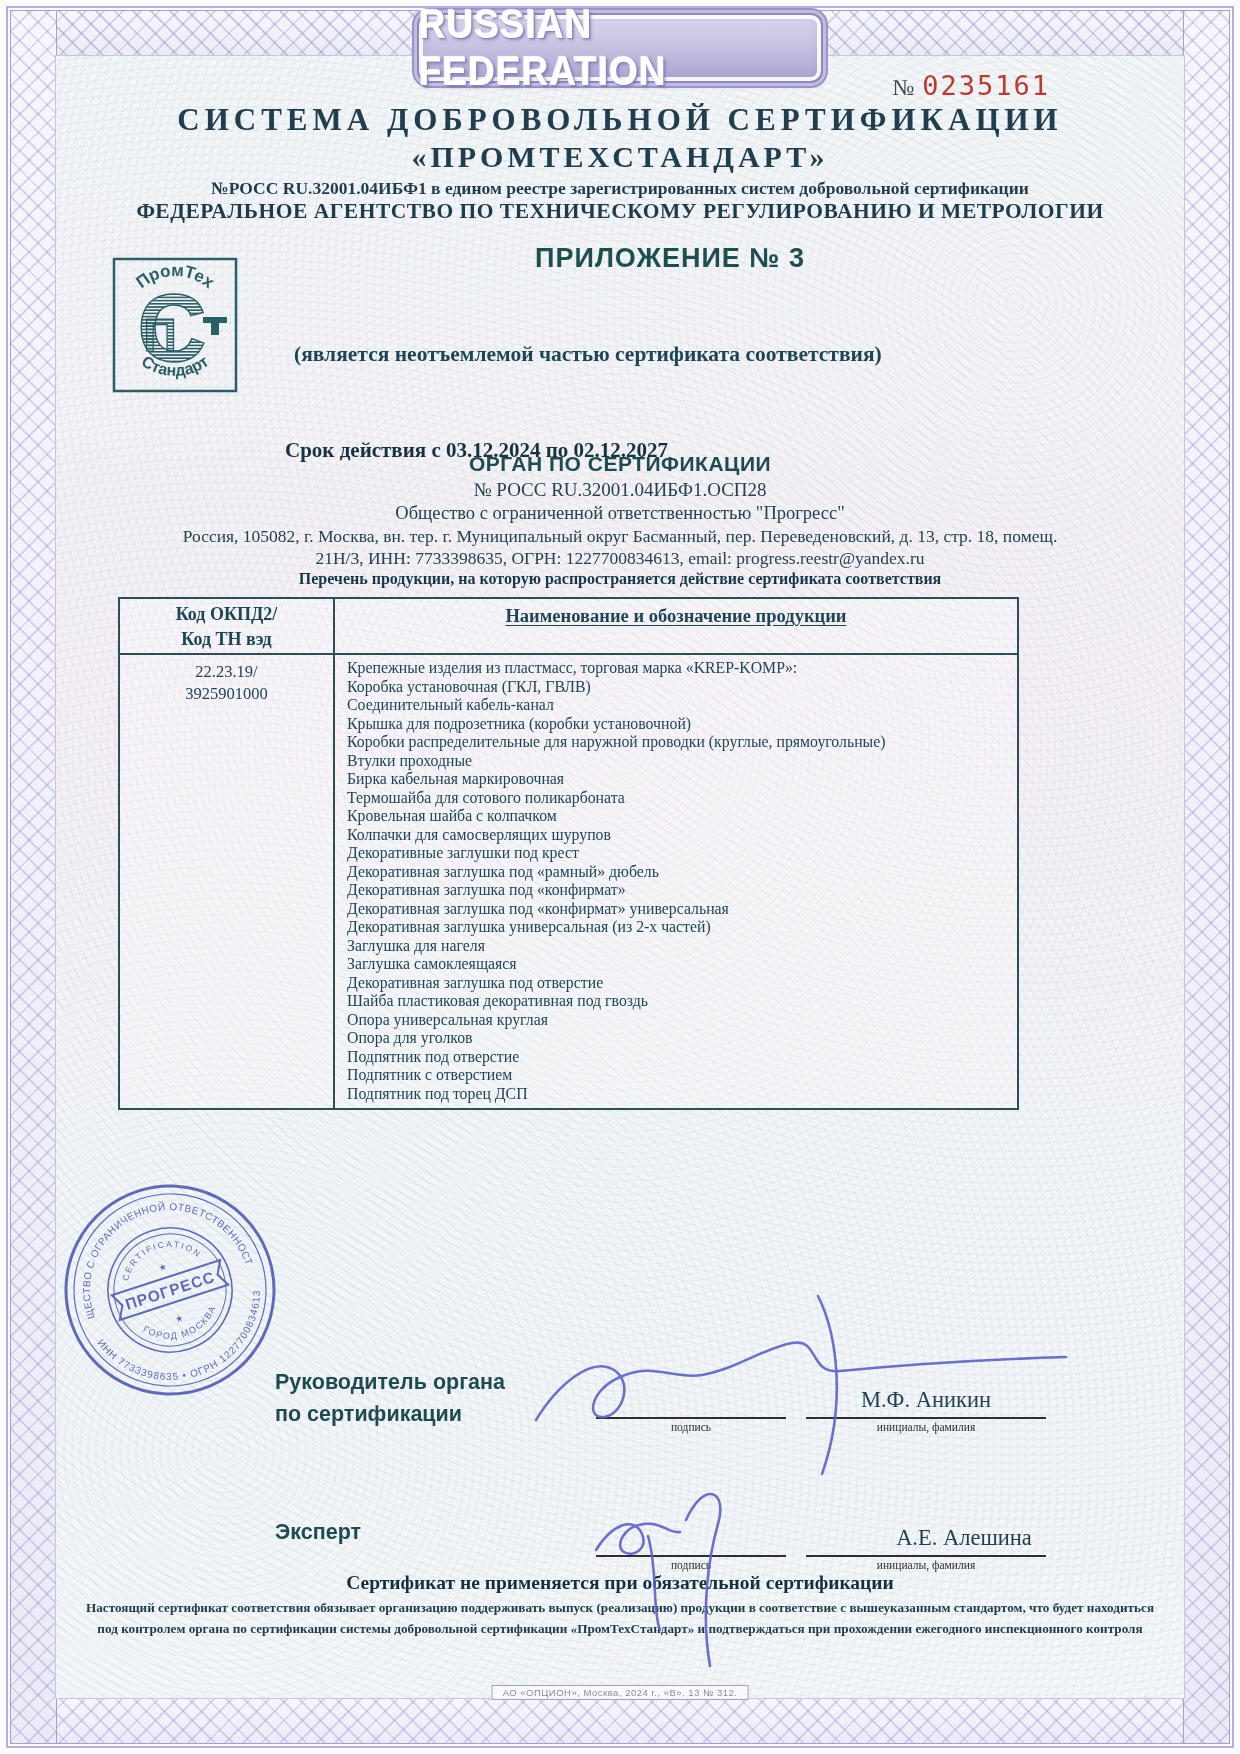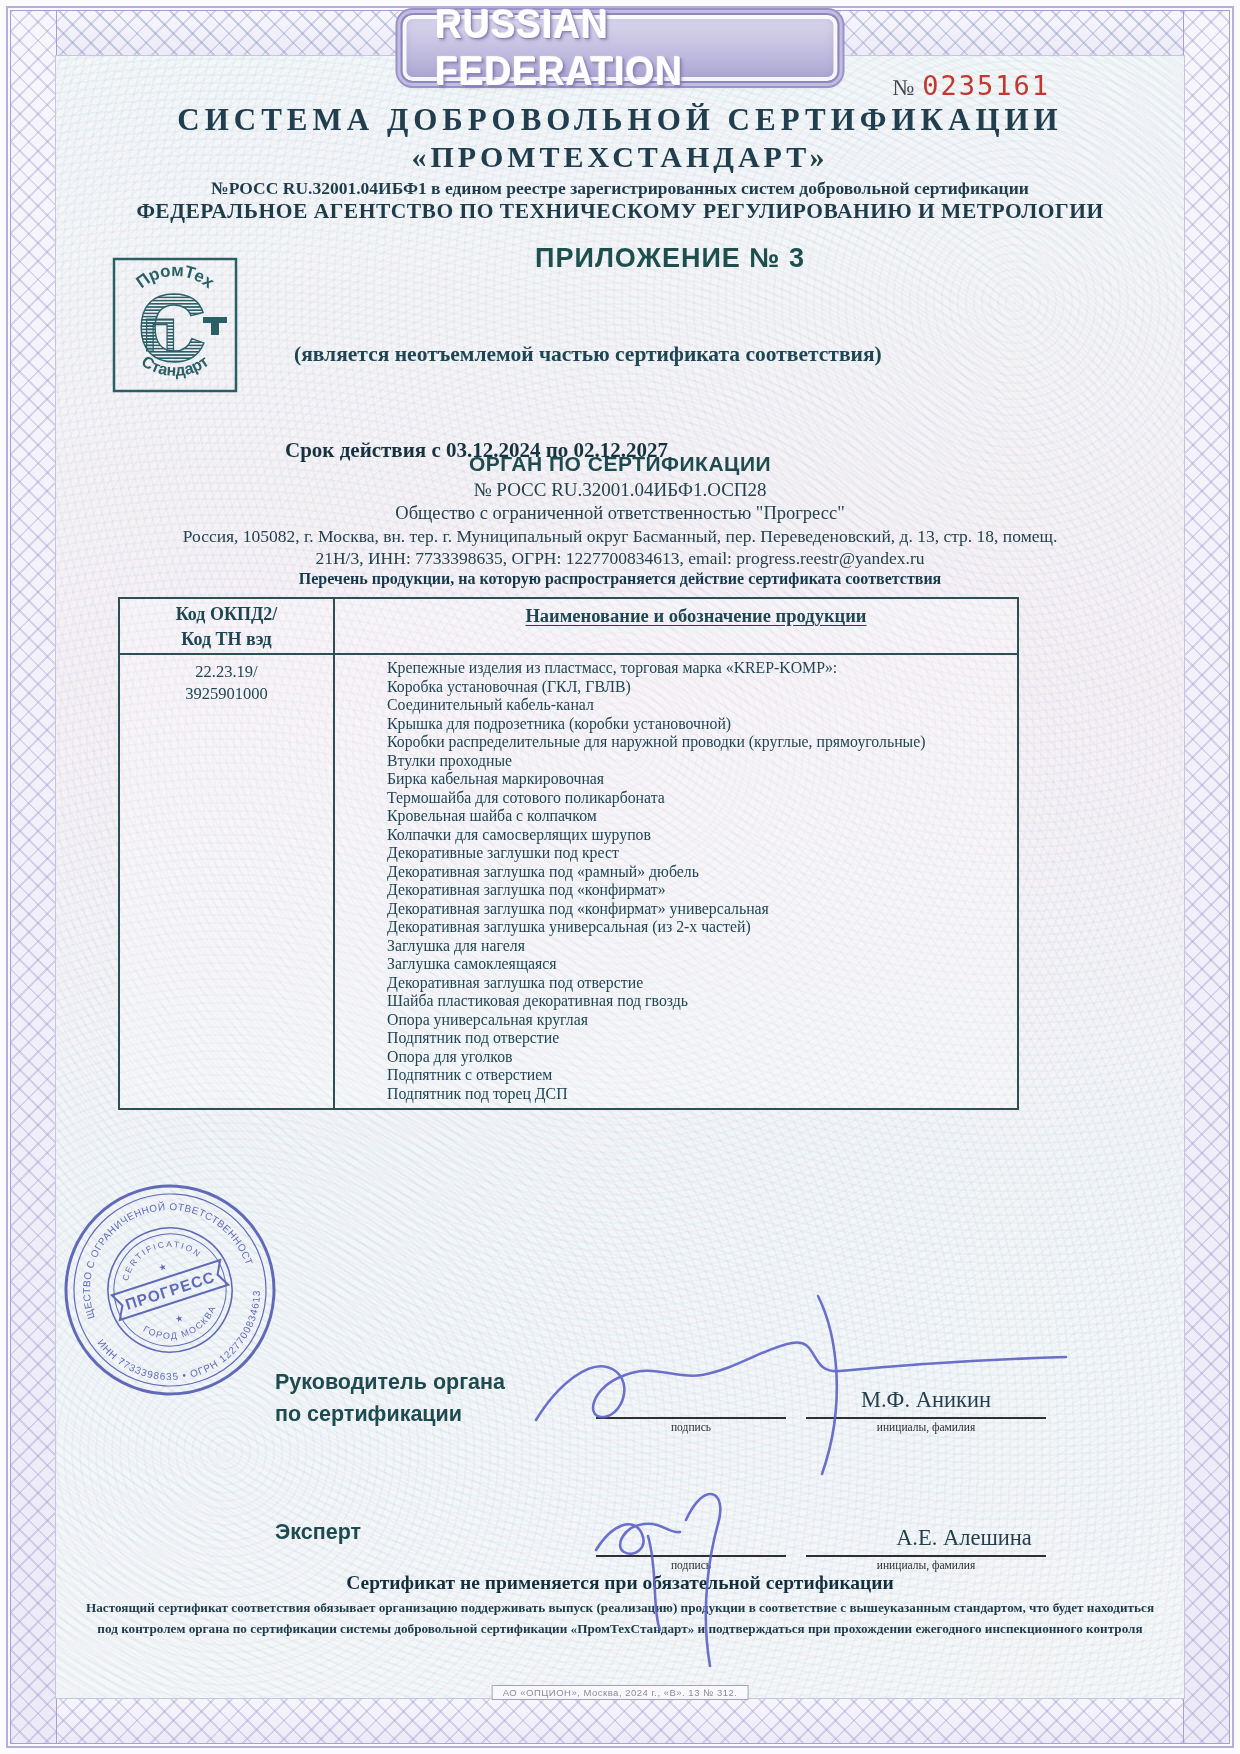--- a/index.html
+++ b/index.html
@@ -27,21 +27,21 @@
       repeating-radial-gradient(circle at 50% 42%, rgba(200,90,150,.045) 0 2px, rgba(255,255,255,0) 2px 7px),
       repeating-radial-gradient(circle at 15% 85%, rgba(70,150,190,.05) 0 2px, rgba(255,255,255,0) 2px 8px),
       repeating-radial-gradient(circle at 85% 15%, rgba(70,150,190,.05) 0 2px, rgba(255,255,255,0) 2px 8px),
       linear-gradient(180deg,#f2f7f8 0%,#f6f0f5 38%,#f1f6f8 72%,#f4f7f8 100%);}
   
   .badge{left:50%;transform:translateX(-50%);top:13px;width:402px;height:66px;z-index:3;
     display:flex;align-items:center;justify-content:center;border-radius:12px;
     border:2px solid #8f88bd;
     box-shadow:inset 0 0 0 4px rgba(255,255,255,.9), inset 0 0 12px rgba(130,124,180,.45),
                0 0 0 3px rgba(198,193,230,.9), 0 0 0 5px #9a93c6, 0 3px 4px rgba(96,90,150,.35);
-    background:linear-gradient(180deg,#dcd9ee 0%,#c7c3e2 45%,#aaa4d2 100%);padding-left:33px;}
+    background:linear-gradient(180deg,#dcd9ee 0%,#c7c3e2 45%,#aaa4d2 100%);}
   .badge-text{font-family:"Liberation Sans",sans-serif;font-weight:bold;font-size:37px;
     letter-spacing:1px;color:#ffffff;transform:scaleY(1.12);
     text-shadow:1px 1px 0 #8c85b8,-1px -1px 1px #ffffff,2px 2px 3px rgba(96,90,150,.55),0 0 2px #9d97c8;}
   
   .serial{top:70px;right:190px;display:flex;align-items:baseline;gap:8px;}
   .serial .no{font-size:23px;color:#44424e;}
   .serial .digits{font-family:"DejaVu Sans Mono",monospace;font-size:27px;color:#c0392f;letter-spacing:2px;}
   
   .ctr{left:0;right:0;text-align:center;}
   .sys-title{top:102px;font-size:31px;font-weight:bold;letter-spacing:5px;color:#203e4e;}
@@ -54,21 +54,21 @@
   .cert-note{left:285px;top:342px;font-size:21.5px;font-weight:bold;color:#1c4653;margin-left:9px;}
   .validity{left:285px;top:390px;font-size:21px;font-weight:bold;color:#17323f;margin-top:48px;}
   .organ-heading{top:452px;font-family:"Liberation Sans",sans-serif;font-weight:bold;font-size:21px;color:#1d4b4f;letter-spacing:.5px;}
   .organ-number{top:479px;font-size:19px;color:#24414e;}
   .company{top:503px;font-size:18.5px;color:#24414e;}
   .addr{font-size:17.5px;color:#24414e;}
   .addr1{top:526px;} .addr2{top:548px;}
   .list-heading{top:570px;font-size:16px;font-weight:bold;color:#14384a;}
   
   .tbl{left:118px;top:597px;width:897px;border:2px solid #2e4e55;background:rgba(255,255,255,.22);}
-  .tbl-row{display:flex;gap:40px;}
+  .tbl-row{display:flex;}
   .tbl-header{border-bottom:2px solid #2e4e55;height:54px;}
   .tbl-body{height:453px;}
   .tc1{width:215px;border-right:2px solid #2e4e55;box-sizing:border-box;text-align:center;}
   .tc2{flex:1;box-sizing:border-box;overflow:hidden;}
   .h1a,.h1b{font-size:18px;font-weight:bold;color:#1c4653;line-height:25px;}
   .tc1.hdr{padding-top:3px;}
   .tc2.hdr{display:flex;align-items:flex-start;justify-content:center;padding-top:7px;}
   .h2{font-size:18.5px;font-weight:bold;color:#1c4653;text-decoration:underline;text-underline-offset:3px;}
   .code{font-size:16.5px;color:#1e4554;line-height:22px;}
   .tc1.bdy{padding-top:6px;}
@@ -176,22 +176,22 @@
           <div class="product-line">Декоративные заглушки под крест</div>
           <div class="product-line">Декоративная заглушка под «рамный» дюбель</div>
           <div class="product-line">Декоративная заглушка под «конфирмат»</div>
           <div class="product-line">Декоративная заглушка под «конфирмат» универсальная</div>
           <div class="product-line">Декоративная заглушка универсальная (из 2-х частей)</div>
           <div class="product-line">Заглушка для нагеля</div>
           <div class="product-line">Заглушка самоклеящаяся</div>
           <div class="product-line">Декоративная заглушка под отверстие</div>
           <div class="product-line">Шайба пластиковая декоративная под гвоздь</div>
           <div class="product-line">Опора универсальная круглая</div>
+          <div class="product-line">Опора для уголков</div>
           <div class="product-line">Подпятник под отверстие</div>
-          <div class="product-line">Опора для уголков</div>
           <div class="product-line">Подпятник с отверстием</div>
           <div class="product-line">Подпятник под торец ДСП</div>
         </div>
     </div>
   </div>
 
   <svg class="abs stamp" viewBox="0 0 230 230">
     <defs>
       <path id="stArcTop" d="M 35,115 A 80,80 0 0 1 195,115"></path>
       <path id="stArcBottom" d="M 25,115 A 90,90 0 0 0 205,115"></path>

